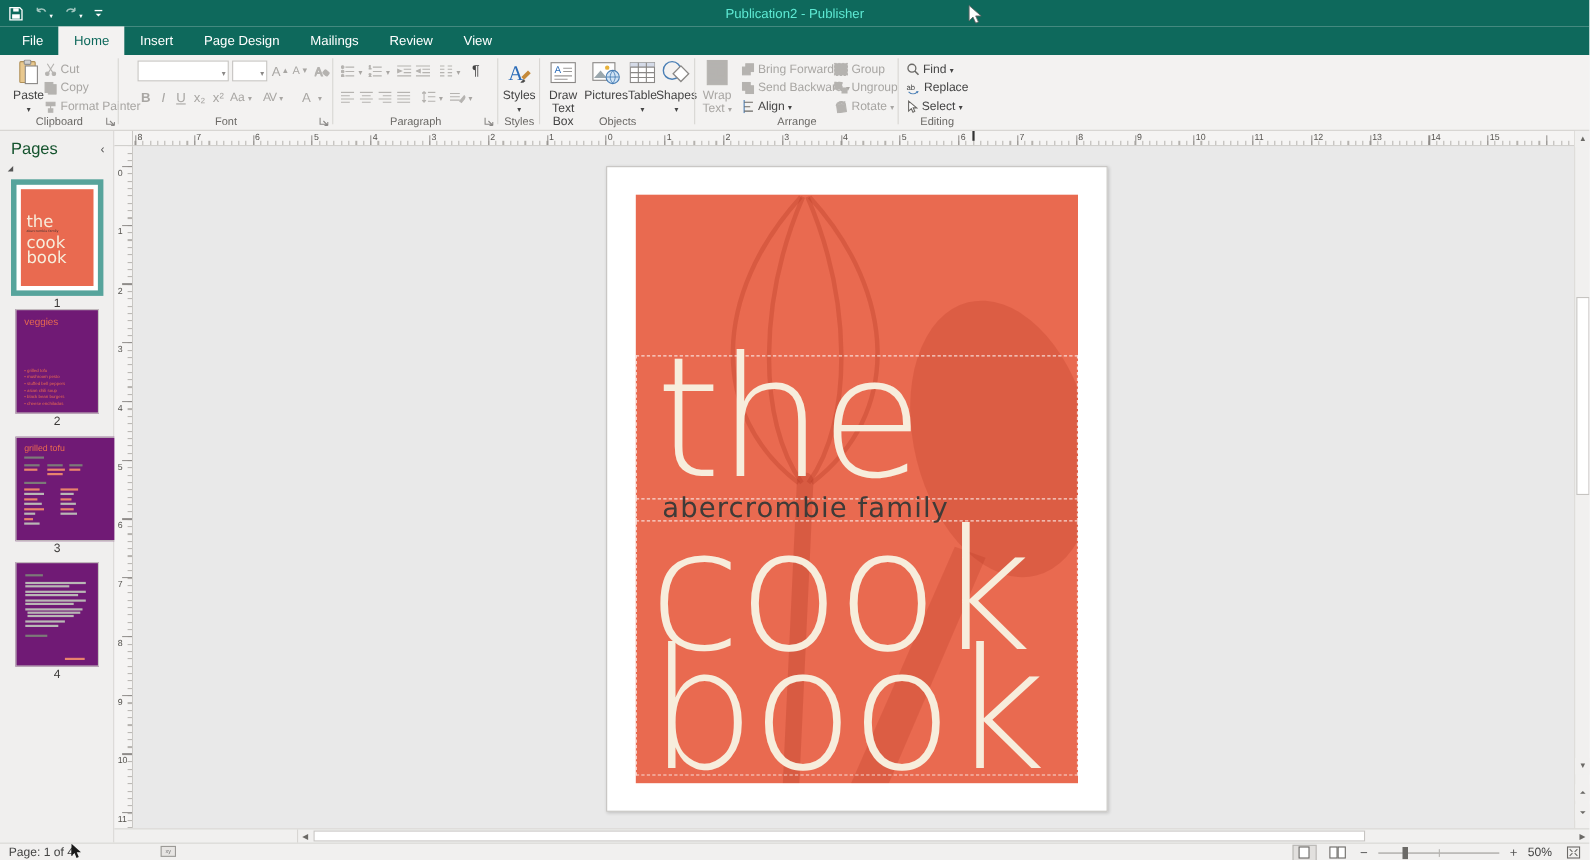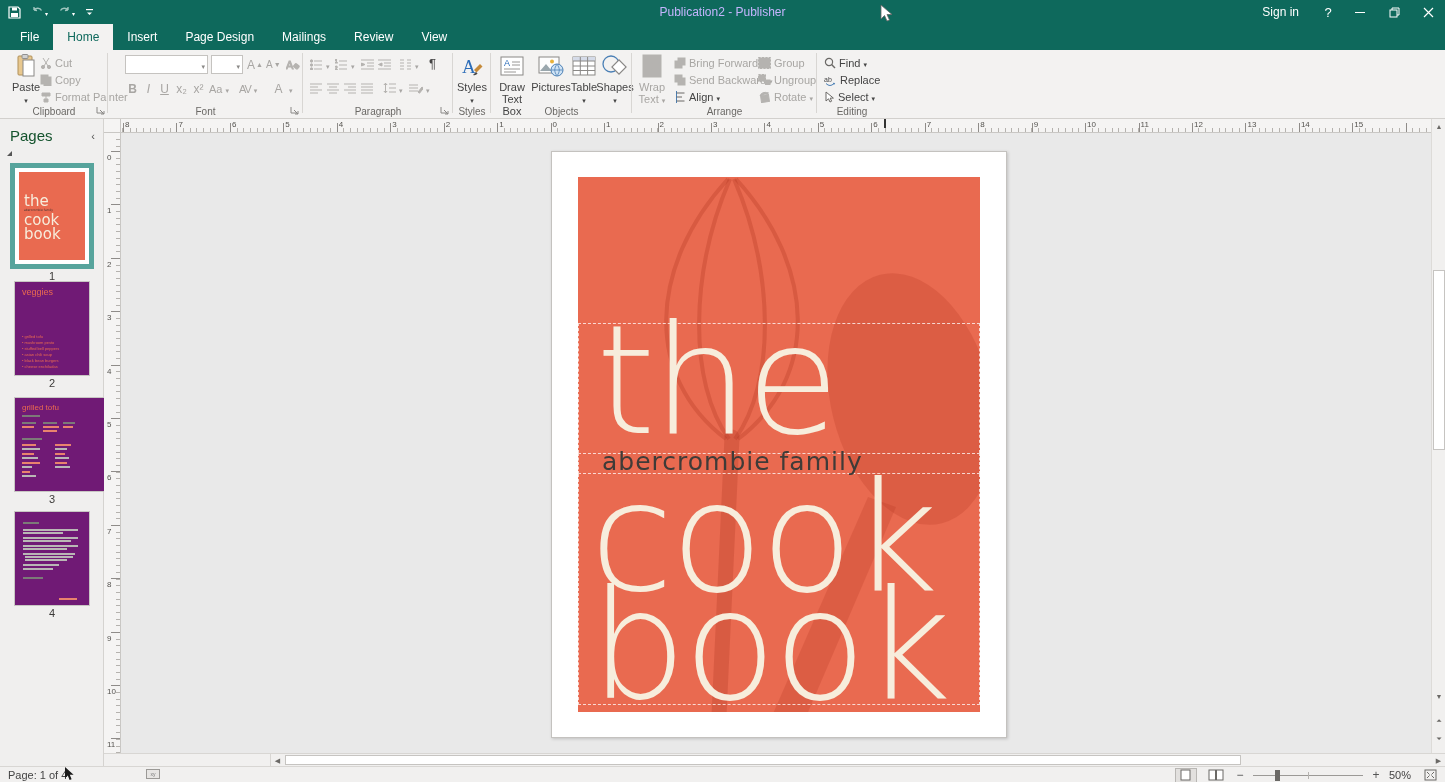--- a/index.html
+++ b/index.html
@@ -4,21 +4,21 @@
 <style>
   * { margin:0; padding:0; box-sizing:border-box; }
   html,body { width:1445px; height:782px; overflow:hidden; }
   body { font-family:"Liberation Sans", sans-serif; font-size:12px; color:#444; }
   #app { position:relative; width:1445px; height:782px; background:#f3f2f1; }
 
   
   #titlebar { position:absolute; left:0; top:0; width:1445px; height:24px; background:#0e695c; color:#fff; }
   #qat { position:absolute; left:8px; top:2px; display:flex; align-items:center; gap:10px; height:20px; }
   .qbtn { display:flex; align-items:center; gap:1px; color:#fff; }
-  #title-text { position:absolute; left:0; right:0; top:0; height:24px; line-height:24px; text-align:center; font-size:12px; color:#c4b5fd; }
+  #title-text { position:absolute; left:0; right:0; top:0; height:24px; line-height:24px; text-align:center; font-size:12px; color:#5eead4; }
   #titlebar-right { position:absolute; right:0; top:0; height:24px; display:flex; align-items:stretch; }
   .winbtn { width:34px; display:flex; align-items:center; justify-content:center; color:#fff; font-size:13px; }
   #signin { padding:0 14px; line-height:24px; font-size:12px; }
   #help-btn { width:30px; display:flex; align-items:center; justify-content:center; }
   .dd { display:inline-block; }
   .dd::after { content:"▾"; font-size:7px; color:inherit; }
   .ddw::after { content:"▾"; font-size:6px; color:#fff; }
 
   
   #tabrow { position:absolute; left:0; top:24px; width:1445px; height:26px; background:#0e695c; display:flex; align-items:flex-end; padding-left:6px; }
@@ -129,40 +129,20 @@
           <span class="ddw" style="color:#9fc5be"></span>
       </span>
       <span class="qbtn">
         <svg width="9" height="10" viewBox="0 0 9 10">
             <rect x="1" y="2" width="7" height="1.2" fill="#fff"></rect>
             <path d="M2 5.5 L4.5 8 L7 5.5 z" fill="#fff"></path>
           </svg>
       </span>
     </div>
     <div id="title-text">Publication2 - Publisher</div>
-    <div id="titlebar-right">
-      <span id="signin">Sign in</span>
-      <span id="help-btn" class="winbtn">?</span>
-      <span class="winbtn">
-        <svg width="10" height="10" viewBox="0 0 10 10">
-            <rect x="0" y="5" width="10" height="1" fill="#fff"></rect>
-          </svg>
-      </span>
-      <span class="winbtn">
-        <svg width="11" height="11" viewBox="0 0 11 11">
-            <rect x="1" y="3" width="7" height="7" fill="none" stroke="#fff"></rect>
-            <path d="M3 3 V1 H10 V8 H8" fill="none" stroke="#fff"></path>
-          </svg>
-      </span>
-      <span class="winbtn">
-        <svg width="11" height="11" viewBox="0 0 11 11">
-            <path d="M1 1 L10 10 M10 1 L1 10" stroke="#fff" stroke-width="1.2"></path>
-          </svg>
-      </span>
-    </div>
 
     <svg class="cursor" style="left:880px; top:4px;" width="14" height="20" viewBox="0 0 14 20">
         <path d="M1 1 L1 15 L4.5 11.5 L7 17 L9.5 16 L7 10.5 L12 10.5 z" fill="#fff" stroke="#666" stroke-width="0.8"></path>
       </svg>
   </div>
 
   <div id="tabrow">
     <span class="rtab">File</span>
     <span class="rtab active">Home</span>
     <span class="rtab">Insert</span>

